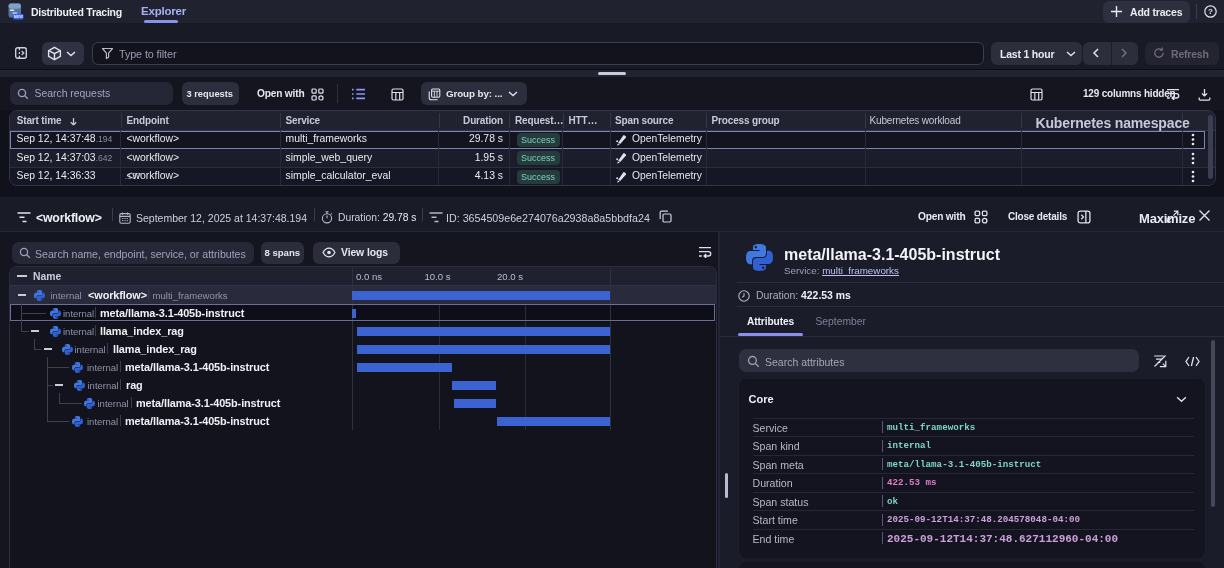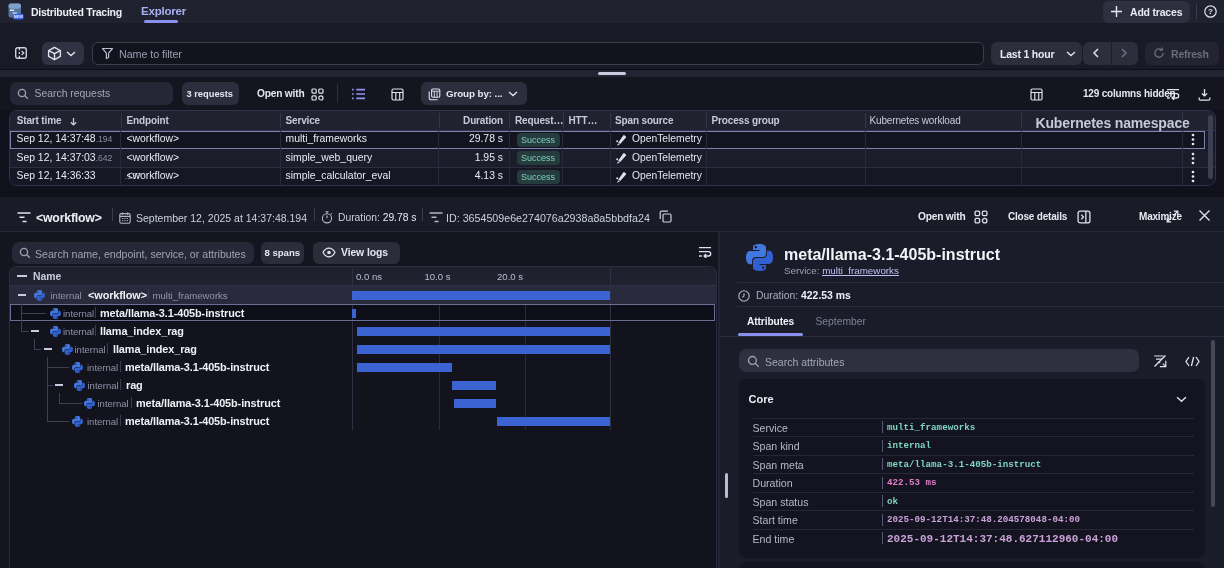--- a/index.html
+++ b/index.html
@@ -61,21 +61,21 @@
     <svg width="10" height="6" viewBox="0 0 10 6">
         <path d="M1 1l4 3.6L9 1" fill="none" stroke="#dfe2ee" stroke-width="1.4"></path>
       </svg>
   </div>
   <div class="abs" style="left:92px;top:41.5px;width:892px;height:23.5px;border-radius:6px;background:#12131d;border:1px solid #3c3e4e;"></div>
   <div class="abs" style="left:100.5px;top:47px;">
     <svg width="13" height="13" viewBox="0 0 13 13">
         <path d="M1.5 1.5h10L7.6 6.2v4l-2.2 1.3V6.2z" fill="none" stroke="#b7bac9" stroke-width="1.2" stroke-linejoin="round"></path>
       </svg>
   </div>
-  <div class="abs" style="left:119px;top:47.5px;font-size:10.8px;letter-spacing:-0.1px;color:#9a9db0;">Name to filter</div>
+  <div class="abs" style="left:119px;top:47.5px;font-size:10.8px;letter-spacing:-0.1px;color:#9a9db0;">Type to filter</div>
   <div class="abs" style="left:991px;top:41.5px;width:91px;height:23.5px;border-radius:6px;background:#2c2e3c;"></div>
   <div class="abs" style="left:1000px;top:47.5px;font-size:10.5px;font-weight:bold;letter-spacing:-0.2px;color:#e8eaf2;">Last 1 hour</div>
   <div class="abs" style="left:1066px;top:51px;">
     <svg width="10" height="6" viewBox="0 0 10 6">
         <path d="M1 1l4 3.6L9 1" fill="none" stroke="#dfe2ee" stroke-width="1.4"></path>
       </svg>
   </div>
   <div class="abs" style="left:1083px;top:41.5px;width:55px;height:23.5px;border-radius:6px;background:#2c2e3c;"></div>
   <div class="abs sep-v" style="left:1110.5px;top:41.5px;height:23.5px;background:#1b1d28;"></div>
   <div class="abs" style="left:1092px;top:48px;">
@@ -324,21 +324,21 @@
       </svg>
   </div>
   <div class="abs" style="left:1008px;top:210.5px;font-size:10px;font-weight:bold;letter-spacing:-0.2px;color:#e8eaf2;">Close details</div>
   <div class="abs" style="left:1077px;top:209.5px;">
     <svg width="14" height="14" viewBox="0 0 13 13" fill="none" stroke="#dfe2ee" stroke-width="1.2">
         <rect x="1" y="1" width="11" height="11" rx="2"></rect>
         <path d="M8.2 1v11"></path>
         <path d="M4 4.4l2 2.1-2 2.1"></path>
       </svg>
   </div>
-  <div class="abs" style="left:1139px;top:210.5px;font-size:10px;font-weight:bold;letter-spacing:-0.2px;color:#e8eaf2;">Maximize</div>
+  <div class="abs" style="left:1139px;top:210.5px;font-size:13px;font-weight:bold;letter-spacing:-0.2px;color:#e8eaf2;">Maximize</div>
   <div class="abs" style="left:1166px;top:210px;">
     <svg width="13" height="13" viewBox="0 0 13 13" fill="none" stroke="#dfe2ee" stroke-width="1.3">
         <path d="M7.8 1.2h4v4M11.6 1.4L7.4 5.6M5.2 11.8h-4v-4M1.4 11.6l4.2-4.2"></path>
       </svg>
   </div>
   <div class="abs" style="left:1198px;top:209px;">
     <svg width="13" height="13" viewBox="0 0 13 13" stroke="#dfe2ee" stroke-width="1.4">
         <path d="M1.5 1.5l10 10M11.5 1.5l-10 10"></path>
       </svg>
   </div>

